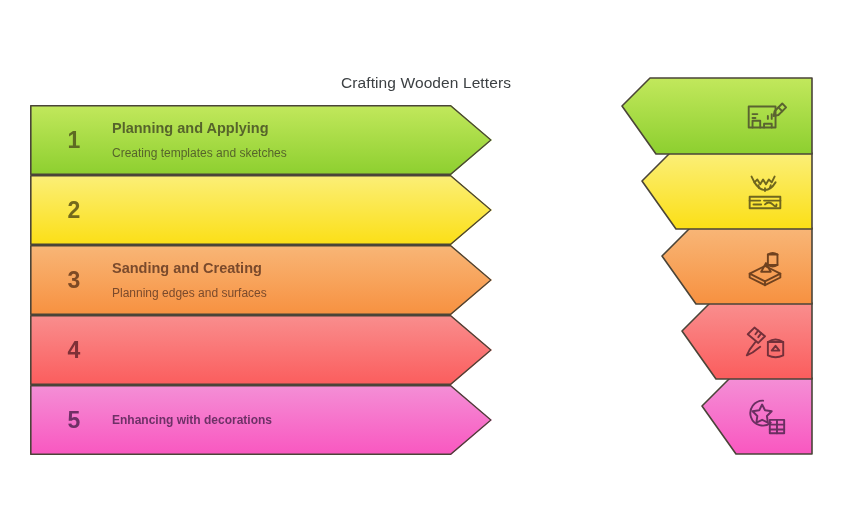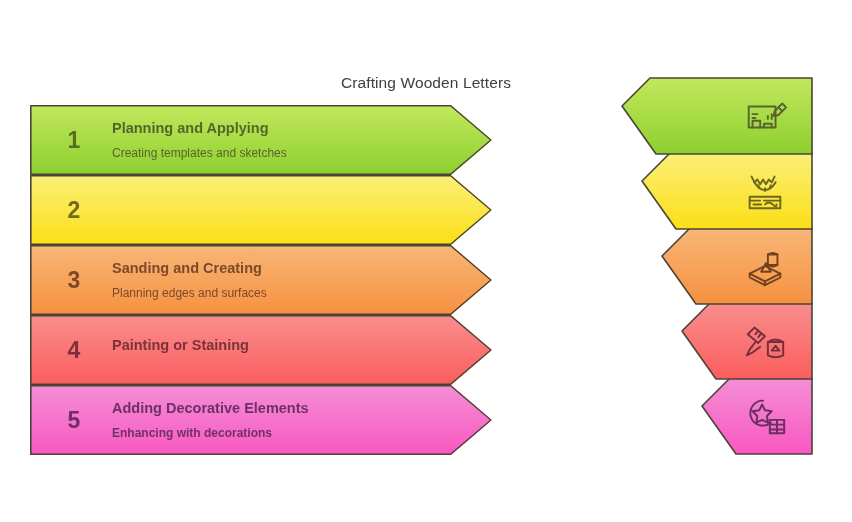--- a/index.html
+++ b/index.html
@@ -162,35 +162,33 @@
     <div class="step-row" style="top: 210px;">
       <div class="step-shape">
         <div class="fill" style="background: linear-gradient(rgb(249, 142, 142) 0%, rgb(251, 93, 93) 100%);"></div>
         <svg width="462" height="70" viewBox="0 0 462 70" style="position: absolute; left: 0px; top: 0px;">
           <path d="M0.8 0.8 H421 L461 35 L421 69.2 H0.8 Z" fill="none" stroke="#4a4438" stroke-width="1.6" stroke-linejoin="round"></path>
         </svg>
       </div>
       <div class="step-content">
         <div class="step-num" style="color: rgb(126, 48, 55);">4</div>
         <div class="step-texts">
-          <div class="step-title" style="color: rgb(125, 50, 57);">Painting or Staining</div>
         </div>
       </div>
     </div>
     <div class="step-row" style="top: 280px;">
       <div class="step-shape">
         <div class="fill" style="background: linear-gradient(rgb(244, 143, 214) 0%, rgb(249, 87, 192) 100%);"></div>
         <svg width="462" height="70" viewBox="0 0 462 70" style="position: absolute; left: 0px; top: 0px;">
           <path d="M0.8 0.8 H421 L461 35 L421 69.2 H0.8 Z" fill="none" stroke="#4a4438" stroke-width="1.6" stroke-linejoin="round"></path>
         </svg>
       </div>
       <div class="step-content">
         <div class="step-num" style="color: rgb(111, 47, 102);">5</div>
         <div class="step-texts">
-          <div class="step-title" style="color: rgb(110, 49, 103);">Adding Decorative Elements</div>
           <div class="step-sub" style="color: rgb(110, 49, 103); font-weight: bold;">Enhancing with decorations</div>
         </div>
       </div>
     </div>
   </div>
 
 <div id="icon-stack">
     <div class="icon-band" style="z-index: 10;">
       <svg width="252" height="400" viewBox="0 0 252 400">
         <defs>

